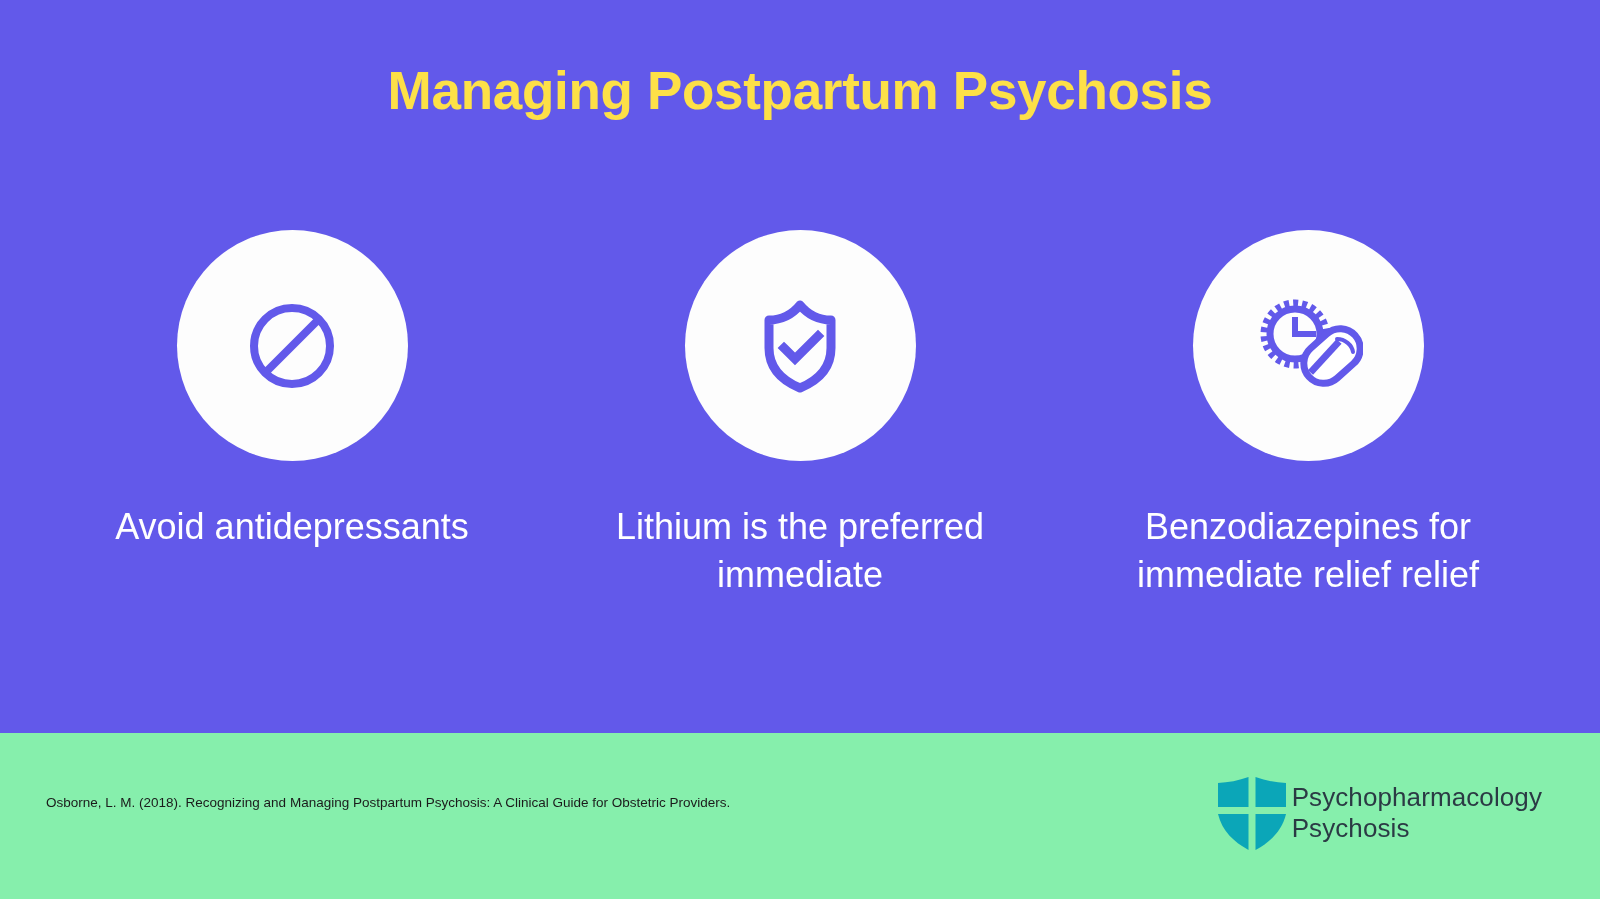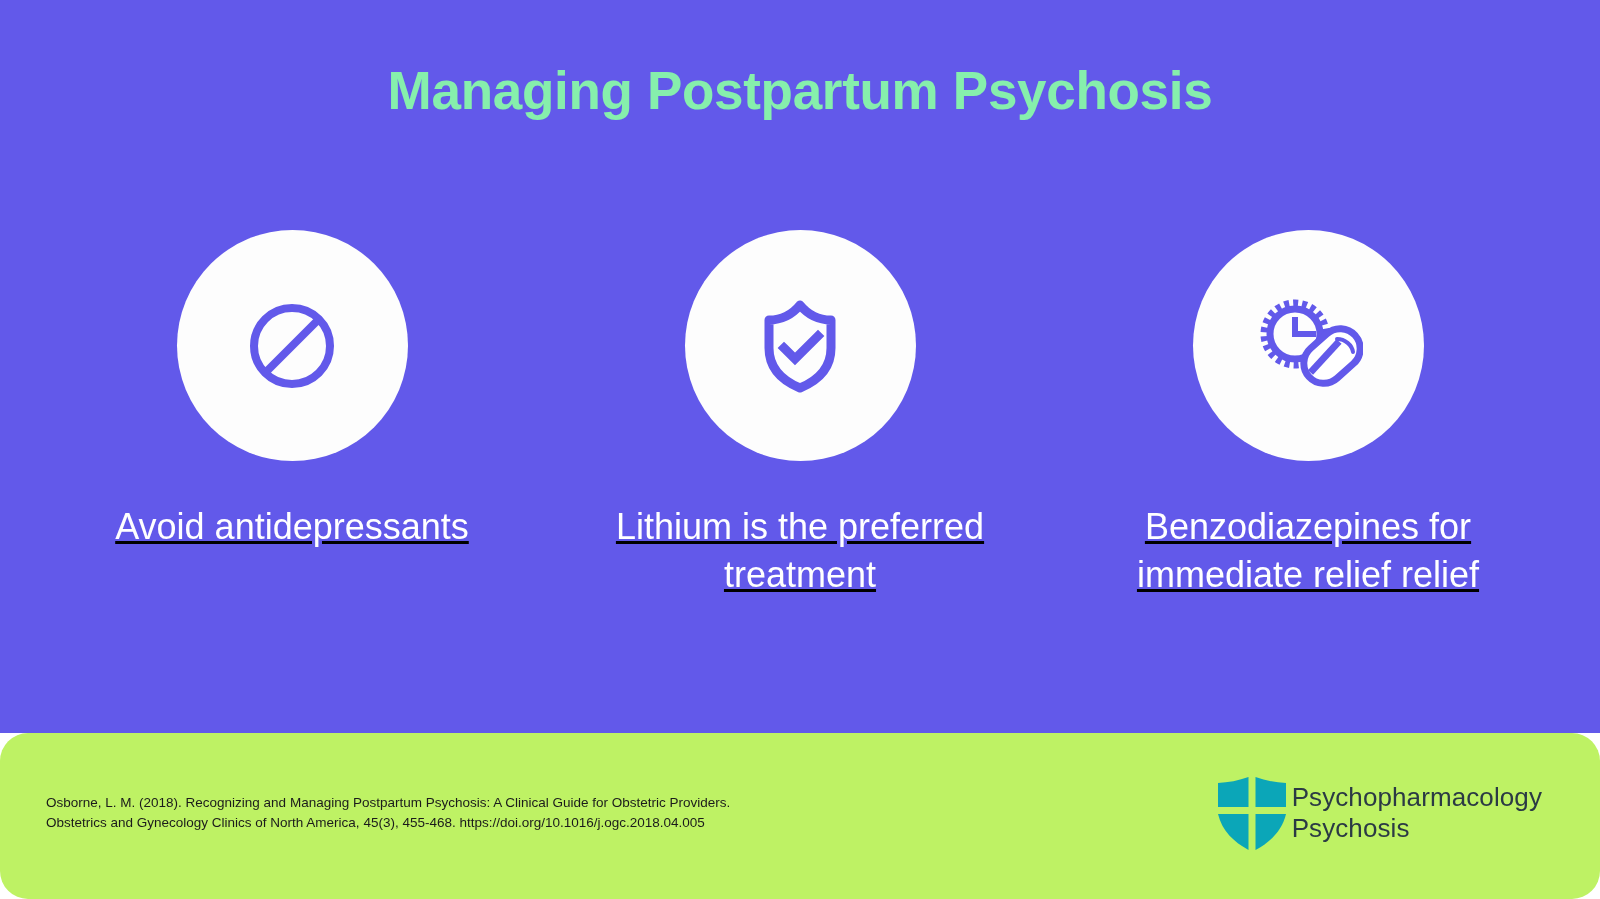--- a/index.html
+++ b/index.html
@@ -22,35 +22,34 @@
     width: 1600px;
     height: 733px;
     background: #6259ea;
   }
   #slide-title {
     position: absolute;
     left: 0;
     top: 62px;
     width: 1600px;
     text-align: center;
-    color: #86efac;
+    color: #fde047;
     font-size: 53px;
     font-weight: bold;
     letter-spacing: -0.3px;
     line-height: 1.1;
   }
   #cards {
     position: absolute;
     left: 0;
     top: 230px;
     width: 1600px;
     display: flex;
     justify-content: center;
     align-items: flex-start;
-    text-decoration: underline;
   }
   .card {
     width: 508px;
     display: flex;
     flex-direction: column;
     align-items: center;
   }
   .icon-circle {
     width: 231px;
     height: 231px;
@@ -70,22 +69,21 @@
     font-size: 36px;
     line-height: 1.33;
     font-weight: normal;
   }
   #footer {
     position: absolute;
     left: 0;
     top: 733px;
     width: 1600px;
     height: 166px;
-    background: #bef264;
-    border-radius: 28px;
+    background: #86efac;
   }
   #citation {
     position: absolute;
     left: 46px;
     top: 60px;
     width: 830px;
     font-size: 13.5px;
     line-height: 1.45;
     color: #1b1b1b;
   }
@@ -131,21 +129,21 @@
 
       <div class="card">
         <div class="icon-circle">
           <span>
             <svg width="100" height="100" viewBox="0 0 100 100" aria-hidden="true">
               <path d="M50 9 C41 20 30 24 19 24 L19 52 C19 73 33 85 50 92 C67 85 81 73 81 52 L81 24 C70 24 59 20 50 9 Z" fill="none" stroke="#6259ea" stroke-width="9" stroke-linejoin="round"></path>
               <polyline points="34,52 45,63 68,40" fill="none" stroke="#6259ea" stroke-width="9" stroke-linecap="square" stroke-linejoin="miter"></polyline>
             </svg>
           </span>
         </div>
-        <div class="card-label">Lithium is the preferred treatment</div>
+        <div class="card-label">Lithium is the preferred immediate</div>
       </div>
 
       <div class="card">
         <div class="icon-circle">
           <span>
             <svg width="110" height="108" viewBox="0 0 110 108" aria-hidden="true">
               <g stroke="#6259ea" fill="none" stroke-width="7">
                 <circle cx="42" cy="42" r="31" stroke-dasharray="5 4"></circle>
                 <circle cx="42" cy="42" r="25"></circle>
                 <polyline points="42,25 42,42 63,42" stroke-width="6" stroke-linecap="butt"></polyline>
@@ -160,21 +158,20 @@
         </div>
         <div class="card-label">Benzodiazepines for immediate relief relief</div>
       </div>
 
     </div>
   </div>
 
   <div id="footer">
     <div id="citation">
       <div>Osborne, L. M. (2018). Recognizing and Managing Postpartum Psychosis: A Clinical Guide for Obstetric Providers.</div>
-      <div>Obstetrics and Gynecology Clinics of North America, 45(3), 455-468. https://doi.org/10.1016/j.ogc.2018.04.005</div>
     </div>
 
     <div id="brand">
       <span id="brand-mark">
         <svg width="80" height="84" viewBox="0 0 80 84" aria-hidden="true">
           <g fill="#0ba6b8">
             <path d="M36.5 6 C27 9.5 16 11.5 6 12 L6 36 L36.5 36 Z"></path>
             <path d="M43.5 6 C53 9.5 64 11.5 74 12 L74 36 L43.5 36 Z"></path>
             <path d="M6 43 L36.5 43 L36.5 79 C22 71 10 60 6 43 Z"></path>
             <path d="M74 43 L43.5 43 L43.5 79 C58 71 70 60 74 43 Z"></path>

